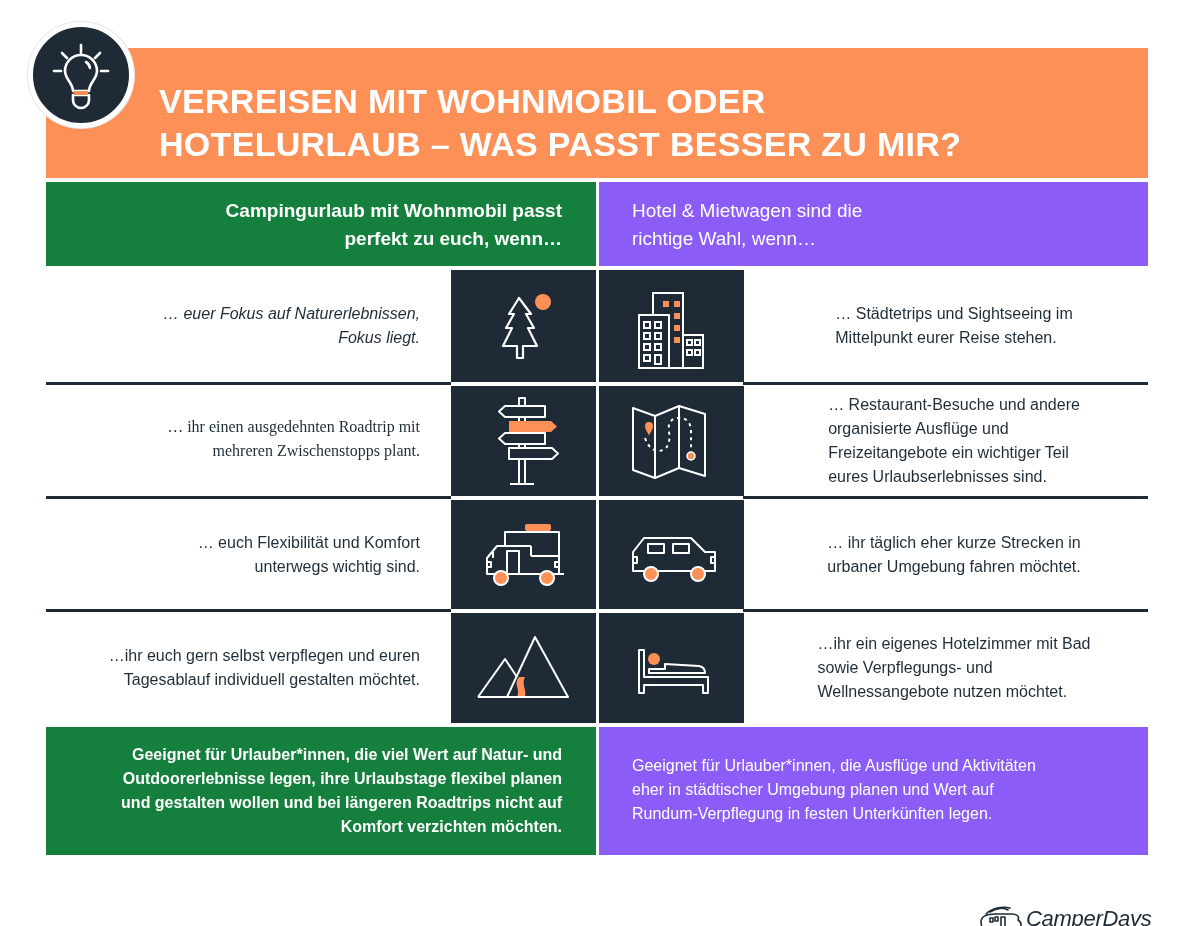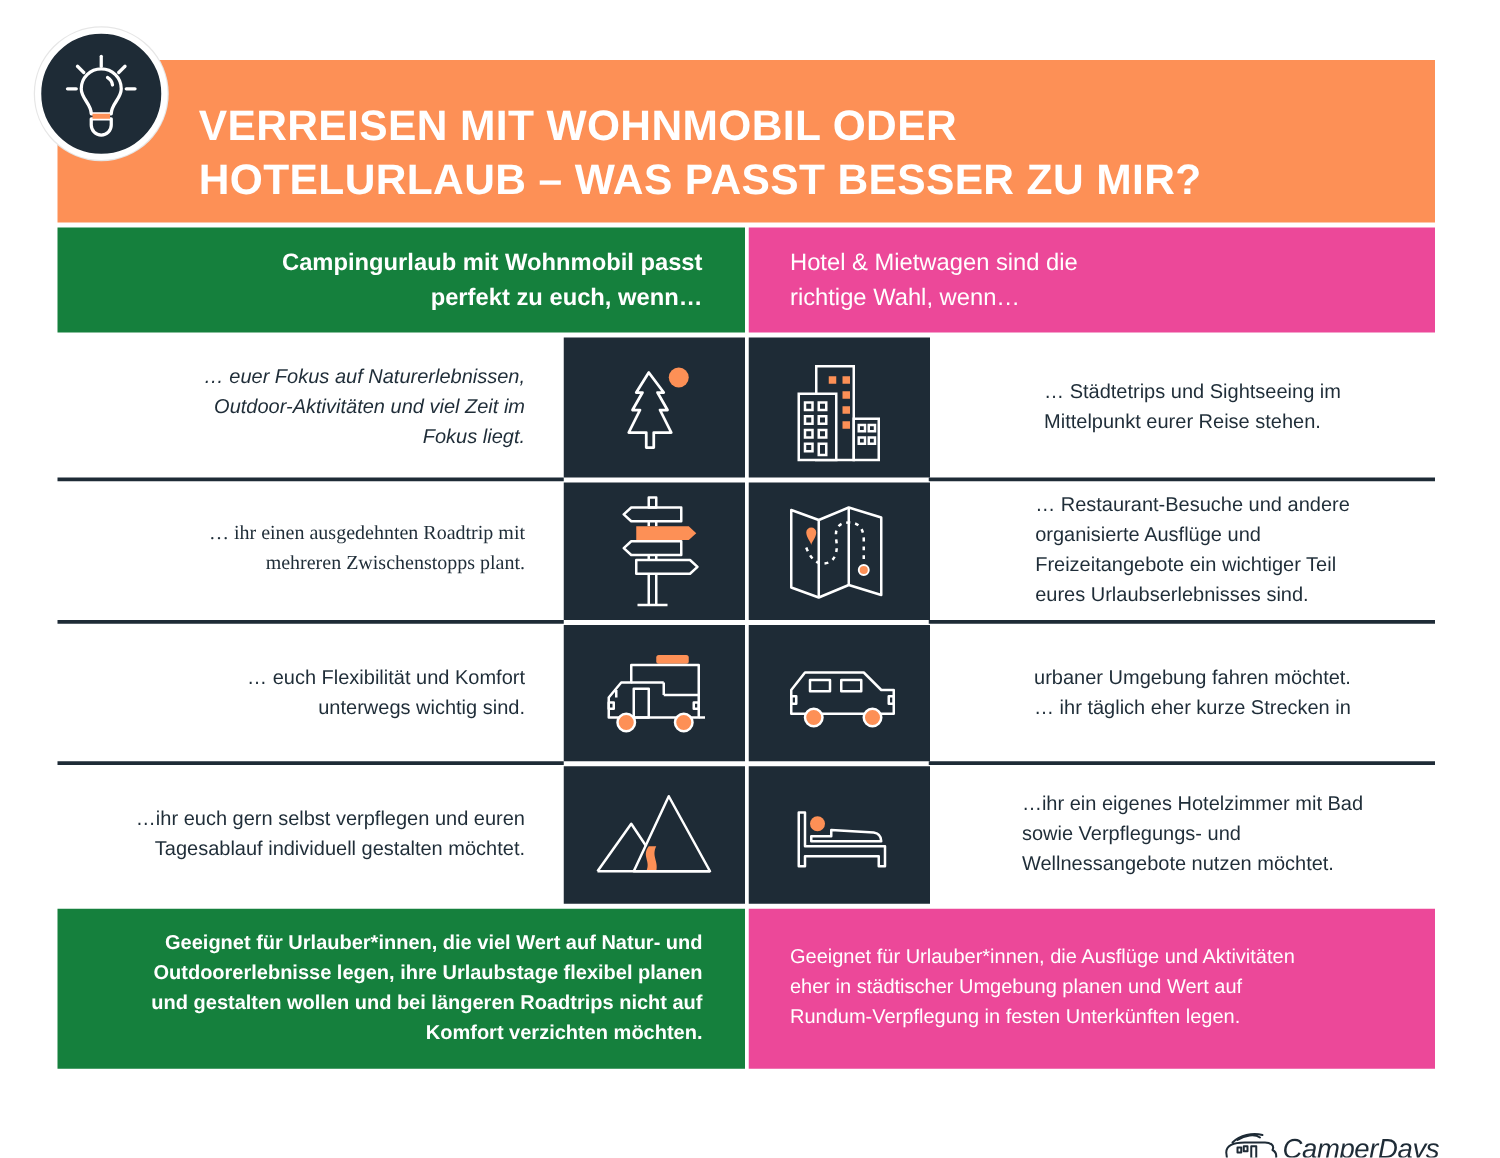--- a/index.html
+++ b/index.html
@@ -6,21 +6,21 @@
   html, body { width: 1200px; height: 926px; background: #ffffff; overflow: hidden; }
   body { position: relative; font-family: "Liberation Sans", "DejaVu Sans", sans-serif; color: #1f2d38; }
 
   .banner { position: absolute; left: 46px; top: 48px; width: 1102px; height: 130px; background: #fd9056; }
   .banner-title { position: absolute; left: 159px; top: 80px; width: 960px; color: #ffffff; font-weight: bold; font-size: 34px; line-height: 43px; letter-spacing: 0.3px; }
   .bulb-badge { position: absolute; left: 28px; top: 22px; width: 106px; height: 106px; border-radius: 50%; background: #1e2b36; border: 5px solid #ffffff; box-shadow: 0 0 0 1px #e6e6e6; }
   .bulb-badge svg { position: absolute; left: 0; top: 0; }
 
   .cell { position: absolute; }
   .dark { background: #15803d; font-weight: bold; }
-  .teal { background: #ec4899; }
+  .teal { background: #8b5cf6; }
 
   .head-left { left: 46px; top: 182px; width: 550px; height: 84px; }
   .head-right { left: 599px; top: 182px; width: 549px; height: 84px; }
   .head-text { position: absolute; color: #ffffff; font-size: 19px; line-height: 28px; }
   .head-left .head-text { right: 34px; top: 15px; text-align: right; width: 460px; }
   .head-right .head-text { left: 33px; top: 15px; width: 460px; }
 
   .icon-cell { position: absolute; width: 145px; background: #1e2b36; }
   .icon-cell svg { position: absolute; left: 0; top: 0; }
 
@@ -72,21 +72,20 @@
 <div class="cell teal head-right">
   <div class="head-text">
     <div>Hotel &amp; Mietwagen sind die</div>
     <div>richtige Wahl, wenn…</div>
   </div>
 </div>
 
 <div class="row-text left" style="top:270px;height:112px;font-style:italic;">
   <div>
     <div>… euer Fokus auf Naturerlebnissen,</div>
-    <div>Outdoor-Aktivitäten und viel Zeit im</div>
     <div>Fokus liegt.</div>
   </div>
 </div>
 <div class="icon-cell" style="left:451px;top:270px;height:112px;">
   <svg width="145" height="112" viewBox="0 0 145 112">
     <circle cx="92" cy="32" r="8" fill="#fd9056"></circle>
     <path d="M68 28 L58 44 L63 44 L55 58 L61 58 L52 76 L66 76 L66 88 L72 88 L72 76 L86 76 L77 58 L83 58 L75 44 L80 44 Z" fill="none" stroke="#ffffff" stroke-width="2.2" stroke-linejoin="round"></path>
   </svg>
 </div>
 <div class="icon-cell" style="left:599px;top:270px;height:112px;">
@@ -205,22 +204,22 @@
       <rect x="74" y="44" width="16" height="9"></rect>
       <rect x="34" y="57" width="4" height="6"></rect>
       <rect x="112" y="57" width="4" height="6"></rect>
     </g>
     <circle cx="52" cy="74" r="7" fill="#fd9056" stroke="#ffffff" stroke-width="2"></circle>
     <circle cx="99" cy="74" r="7" fill="#fd9056" stroke="#ffffff" stroke-width="2"></circle>
   </svg>
 </div>
 <div class="row-text right" style="top:500px;height:109px;">
   <div>
+    <div>… ihr täglich eher kurze Strecken in</div>
     <div>urbaner Umgebung fahren möchtet.</div>
-    <div>… ihr täglich eher kurze Strecken in</div>
   </div>
 </div>
 <div class="divider" style="left:46px;top:609px;width:405px;"></div>
 <div class="divider" style="left:743px;top:609px;width:405px;"></div>
 
 <div class="row-text left" style="top:613px;height:109px;">
   <div>
     <div>…ihr euch gern selbst verpflegen und euren</div>
     <div>Tagesablauf individuell gestalten möchtet.</div>
   </div>

